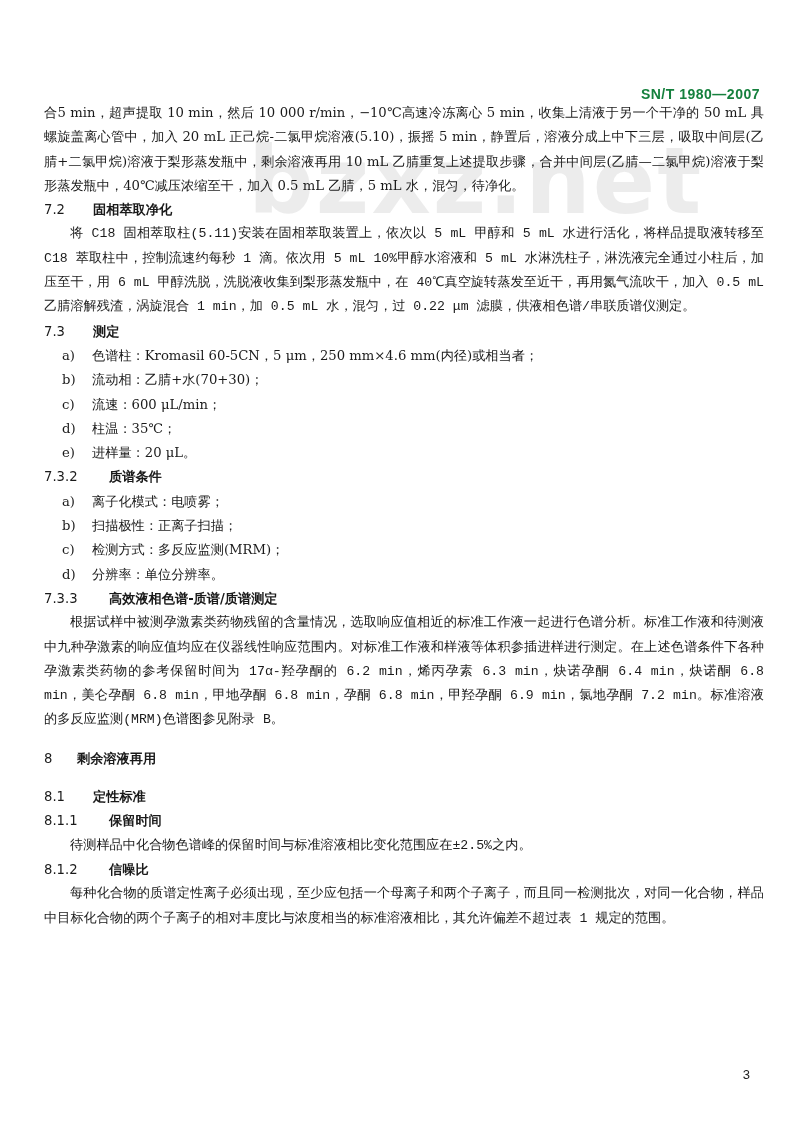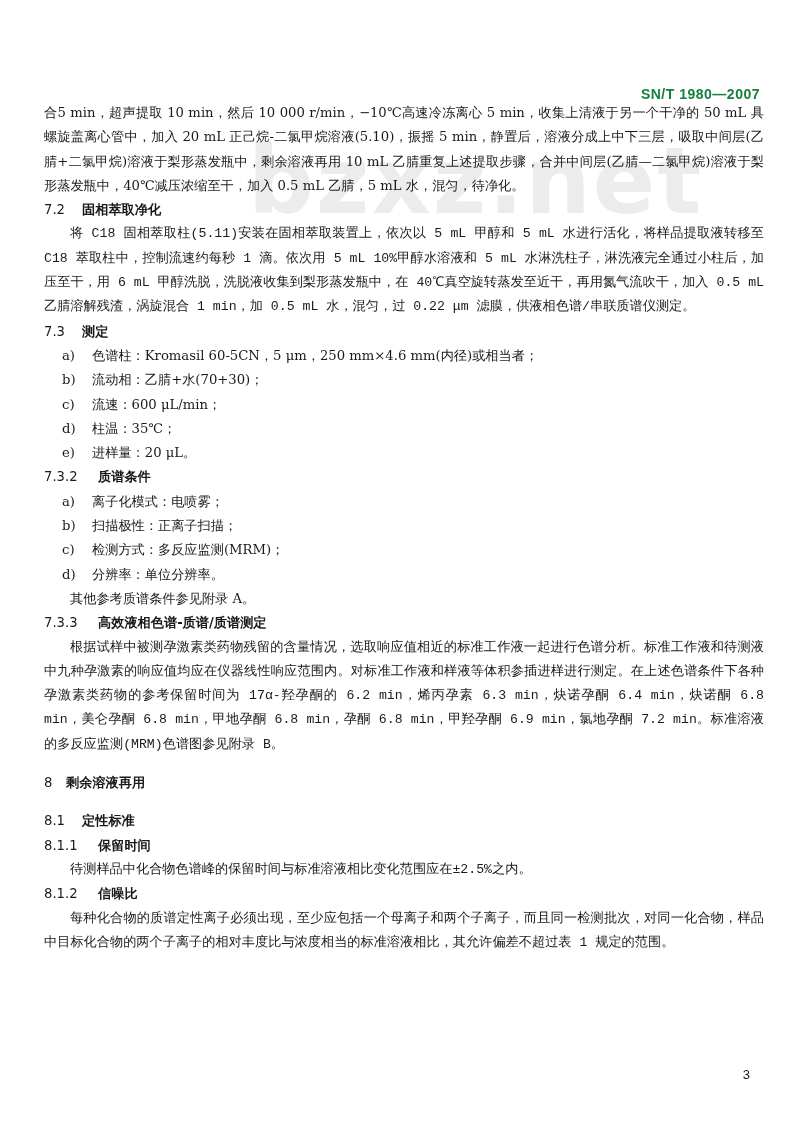--- a/index.html
+++ b/index.html
@@ -15,21 +15,21 @@
   .watermark {
     position: absolute; top: 128px; left: 200px; font-family: "DejaVu Sans", sans-serif;
     font-size: 92px; font-weight: bold; color: rgba(200,200,200,0.35); letter-spacing: 2px;
     pointer-events: none; z-index: 0; margin-left: 48px;
   }
   .page { position: absolute; left: 44px; top: 101px; width: 720px; z-index: 1; }
   p, .h { margin: 0; font-size: 13.2px; line-height: 24.3px; }
   .para { text-indent: 26px; text-align: justify; font-family: Liberation Mono, monospace; }
   .cont { text-align: justify; }
   .h { font-family: "DejaVu Sans", "Liberation Sans", sans-serif; font-weight: bold; font-size: 13.2px; }
-  .h .num { display: inline-block; min-width: 30px; margin-right: 8px; font-weight: normal; }
+  .h .num { display: inline-block; min-width: 30px; margin-right: 19px; font-weight: normal; }
   .h.l3 .num { min-width: 46px; }
   .list { padding-left: 18px; }
   .list .item { display: flex; }
   .list .mark { width: 30px; }
   .indent { padding-left: 26px; }
   .gap { height: 14px; }
   .page-number {
     position: absolute; top: 1067px; left: 690px; width: 60px; text-align: right;
     font-family: "Liberation Sans", sans-serif; font-size: 13px; color: #222;
   }
@@ -90,21 +90,20 @@
       </p>
     <p class="item">
         <span class="mark">c)</span>
         <span>检测方式：多反应监测(MRM)；</span>
       </p>
     <p class="item">
         <span class="mark">d)</span>
         <span>分辨率：单位分辨率。</span>
       </p>
   </div>
-  <p class="indent">其他参考质谱条件参见附录 A。</p>
 
   <div class="h l3">
     <span class="num">7.3.3</span><span>高效液相色谱-质谱/质谱测定</span>
   </div>
   <p class="para">根据试样中被测孕激素类药物残留的含量情况，选取响应值相近的标准工作液一起进行色谱分析。标准工作液和待测液中九种孕激素的响应值均应在仪器线性响应范围内。对标准工作液和样液等体积参插进样进行测定。在上述色谱条件下各种孕激素类药物的参考保留时间为 17α-羟孕酮的 6.2 min，烯丙孕素 6.3 min，炔诺孕酮 6.4 min，炔诺酮 6.8 min，美仑孕酮 6.8 min，甲地孕酮 6.8 min，孕酮 6.8 min，甲羟孕酮 6.9 min，氯地孕酮 7.2 min。标准溶液的多反应监测(MRM)色谱图参见附录 B。</p>
 
   <div class="gap"></div>
   <div class="h">
     <span class="num" style="min-width:14px">8</span><span>剩余溶液再用</span>
   </div>

